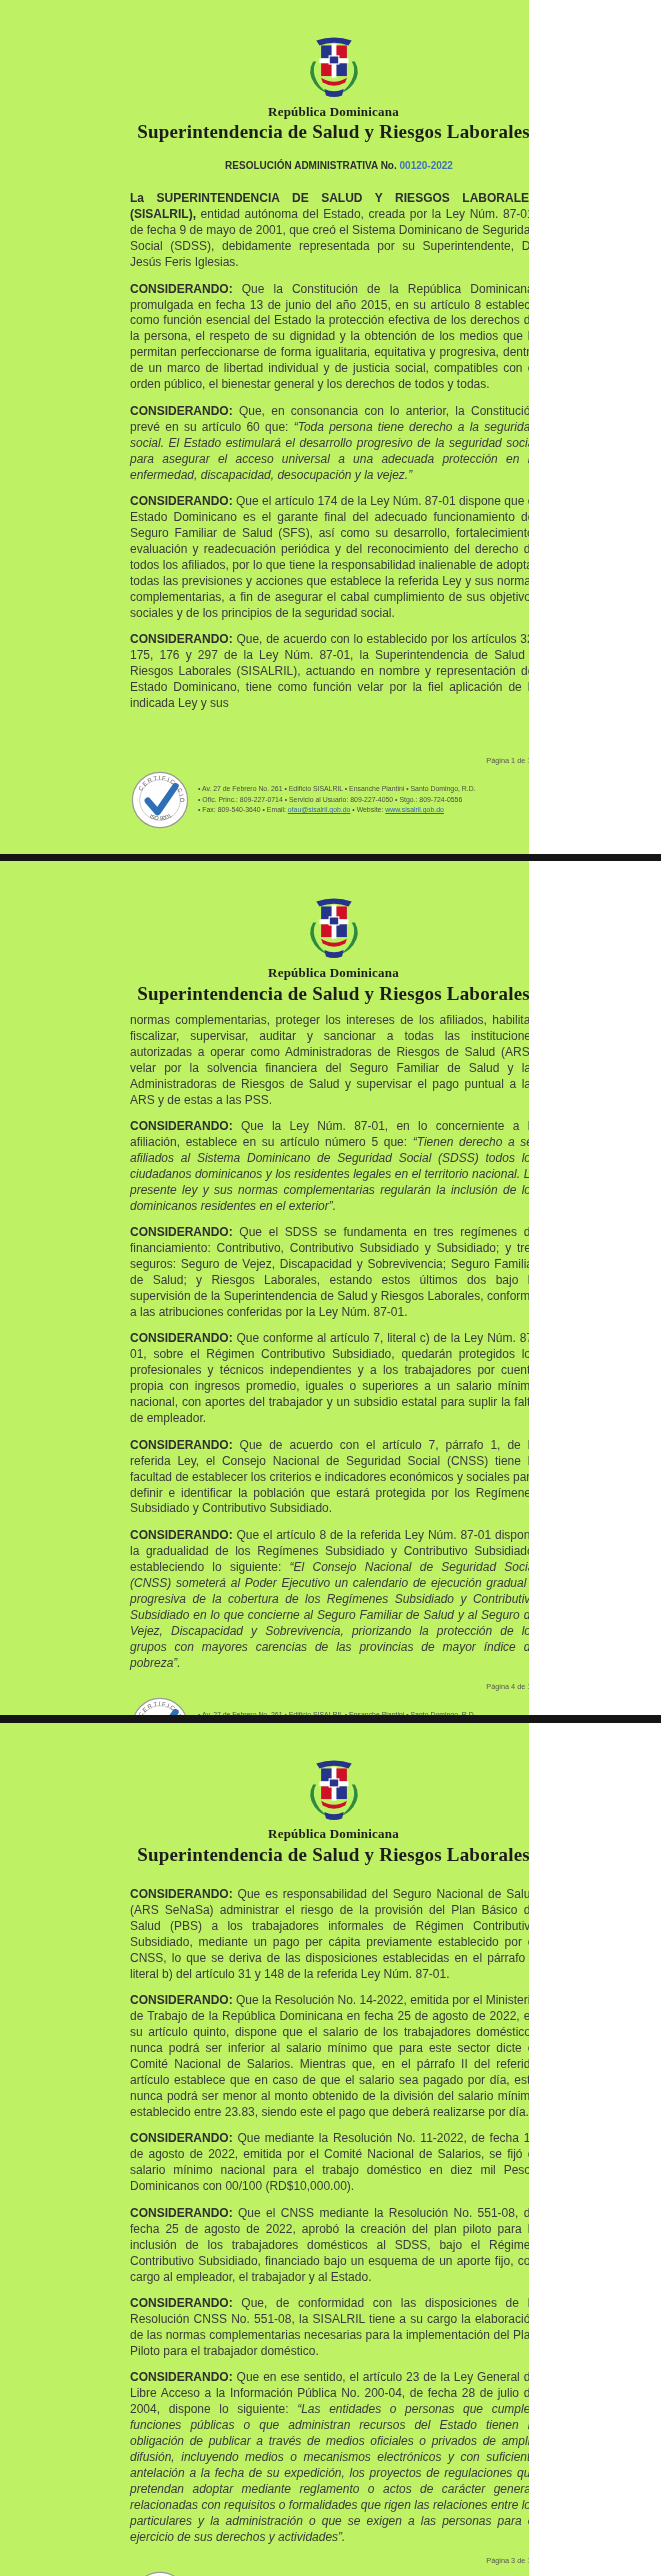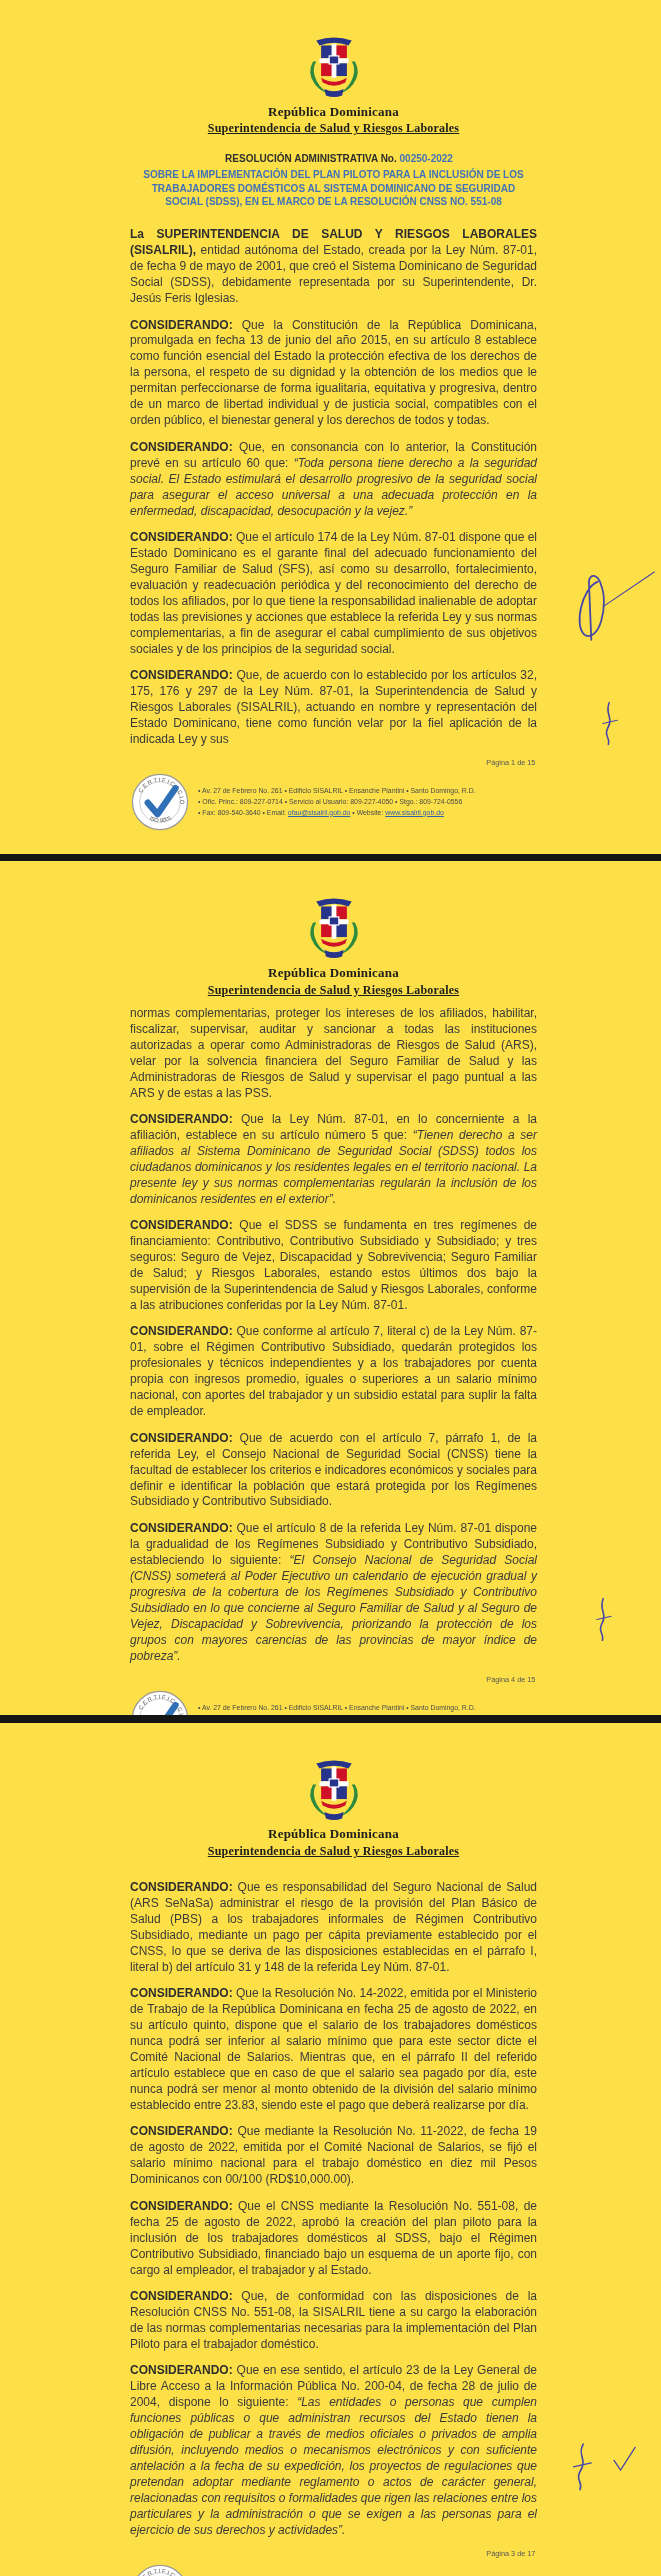--- a/index.html
+++ b/index.html
@@ -1,23 +1,23 @@
 <!DOCTYPE html>
 <html style="font-size:13px"><head>
 <meta charset="utf-8">
 <style>
   html,body{margin:0;padding:0;background:#ffffff;}
   body{width:661px;font-family:"Liberation Sans",sans-serif;color:#333;}
-  .sheet{position:relative;width:661px;height:854px;background:#fde047;overflow:hidden;box-sizing:border-box;}
+  .sheet{position:relative;width:529px;height:854px;background:#bef264;overflow:hidden;box-sizing:border-box;}
   .separator{width:661px;height:7.3px;background:#151515;}
   .page-inner{position:absolute;left:130px;top:0;width:407px;height:100%;box-sizing:border-box;display:flex;flex-direction:column;}
   .crest-wrap{display:flex;justify-content:center;margin-top:37px;}
   .org-lines{text-align:center;font-family:"Liberation Serif",serif;font-weight:bold;color:#1d1d1d;}
   .org-country{font-size:13px;margin-top:4.9px;letter-spacing:0.2px;}
-  .org-institution{font-size:12px;margin-top:1.6px;letter-spacing:0.2px;text-decoration:underline;}
+  .org-institution{font-size:19px;margin-top:1.6px;letter-spacing:0.2px;}
   .title-block{margin-top:16px;text-align:center;font-weight:bold;font-size:10px;line-height:1.38;}
   .title-line1{color:#2e2e2e;padding-left:11px;}
   .title-number{color:#4272b8;}
   .title-subtitle{color:#4272b8;max-width:381px;margin:1.6px auto 0 auto;}
   .doc-body{margin-top:18px;font-size:12px;line-height:1.33;text-align:justify;color:#3a3a3a;}
   .doc-body p{margin:0 0 10.5px 0;}
   .doc-body strong{color:#2e2e2e;}
   .doc-body em{font-style:italic;}
   .page-bottom{margin-top:auto;padding-bottom:24px;}
   .page-label{text-align:right;font-size:7.3px;color:#555;margin-bottom:4.9px;padding-right:1.6px;}
@@ -48,23 +48,22 @@
         <path d="M20 50 Q36 60 52 50 L50 56 Q36 64 22 56 Z" fill="#ce1126"></path>
         <path d="M24 64 Q36 70 48 64 L46 72 Q36 76 26 72 Z" fill="#27348b"></path>
       </svg>
     </div>
     <div class="org-lines">
       <div class="org-country">República Dominicana</div>
       <div class="org-institution">Superintendencia de Salud y Riesgos Laborales</div>
     </div>
     <div class="title-block">
       <div>
-        <span class="title-line1">RESOLUCIÓN ADMINISTRATIVA No. </span><span class="title-number">00250-2022</span>
-      </div>
-      <div class="title-subtitle">SOBRE LA IMPLEMENTACIÓN DEL PLAN PILOTO PARA LA INCLUSIÓN DE LOS TRABAJADORES DOMÉSTICOS AL SISTEMA DOMINICANO DE SEGURIDAD SOCIAL (SDSS), EN EL MARCO DE LA RESOLUCIÓN CNSS NO. 551-08</div>
+        <span class="title-line1">RESOLUCIÓN ADMINISTRATIVA No. </span><span class="title-number">00120-2022</span>
+      </div>
     </div>
     <div class="doc-body">
       <p><strong>La SUPERINTENDENCIA DE SALUD Y RIESGOS LABORALES (SISALRIL),</strong><span> entidad autónoma del Estado, creada por la Ley Núm. 87-01, de fecha 9 de mayo de 2001, que creó el Sistema Dominicano de Seguridad Social (SDSS), debidamente representada por su Superintendente, Dr. Jesús Feris Iglesias.</span></p>
       <p><strong>CONSIDERANDO:</strong><span> Que la Constitución de la República Dominicana, promulgada en fecha 13 de junio del año 2015, en su artículo 8 establece como función esencial del Estado la protección efectiva de los derechos de la persona, el respeto de su dignidad y la obtención de los medios que le permitan perfeccionarse de forma igualitaria, equitativa y progresiva, dentro de un marco de libertad individual y de justicia social, compatibles con el orden público, el bienestar general y los derechos de todos y todas.</span></p>
       <p><strong>CONSIDERANDO:</strong><span> Que, en consonancia con lo anterior, la Constitución prevé en su artículo 60 que: </span><em>“Toda persona tiene derecho a la seguridad social. El Estado estimulará el desarrollo progresivo de la seguridad social para asegurar el acceso universal a una adecuada protección en la enfermedad, discapacidad, desocupación y la vejez.”</em></p>
       <p><strong>CONSIDERANDO:</strong><span> Que el artículo 174 de la Ley Núm. 87-01 dispone que el Estado Dominicano es el garante final del adecuado funcionamiento del Seguro Familiar de Salud (SFS), así como su desarrollo, fortalecimiento, evaluación y readecuación periódica y del reconocimiento del derecho de todos los afiliados, por lo que tiene la responsabilidad inalienable de adoptar todas las previsiones y acciones que establece la referida Ley y sus normas complementarias, a fin de asegurar el cabal cumplimiento de sus objetivos sociales y de los principios de la seguridad social.</span></p>
       <p><strong>CONSIDERANDO:</strong><span> Que, de acuerdo con lo establecido por los artículos 32, 175, 176 y 297 de la Ley Núm. 87-01, la Superintendencia de Salud y Riesgos Laborales (SISALRIL), actuando en nombre y representación del Estado Dominicano, tiene como función velar por la fiel aplicación de la indicada Ley y sus</span></p>
     </div>
     <div class="page-bottom">
       <div class="page-label">Página 1 de 15</div>

